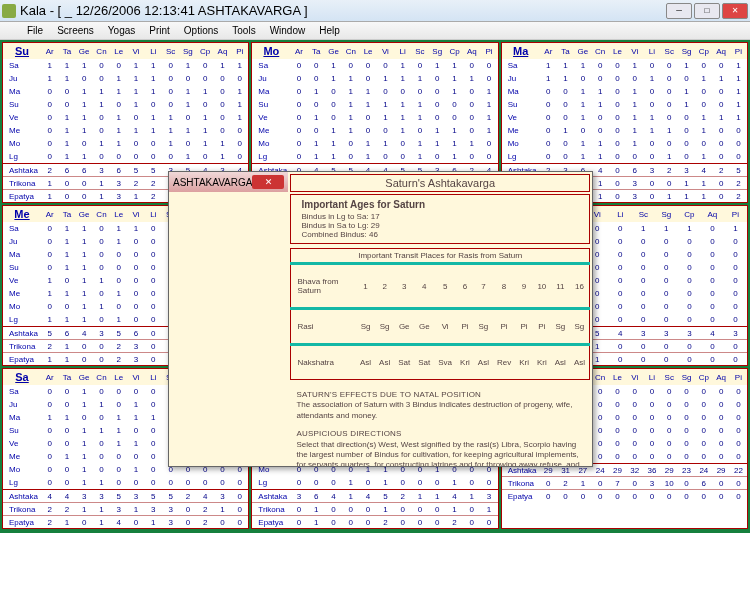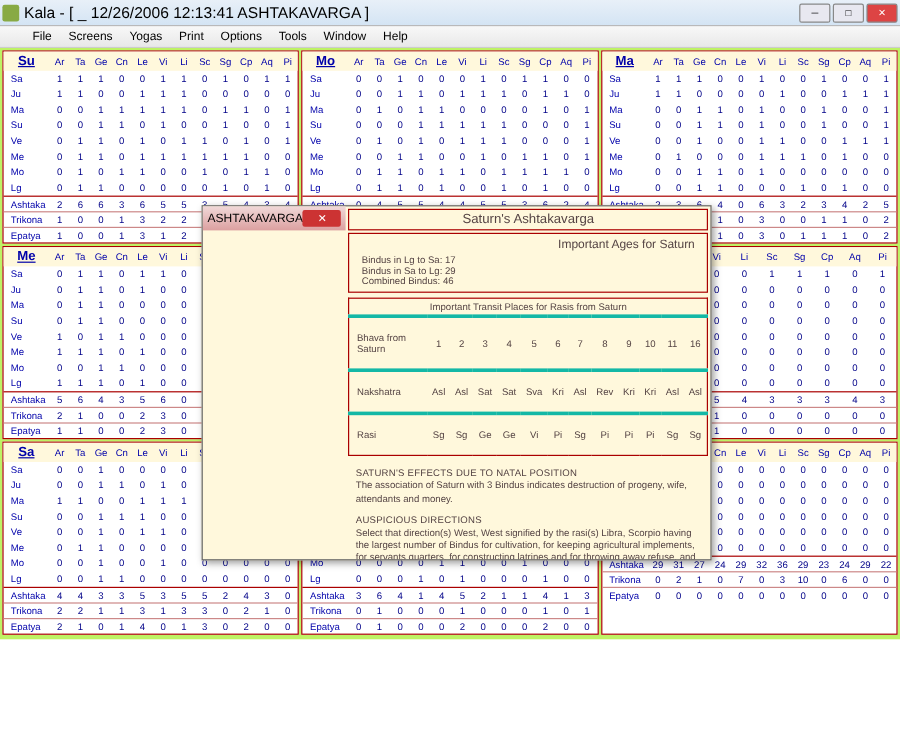--- a/index.html
+++ b/index.html
@@ -5,21 +5,21 @@
 *{margin:0;padding:0;box-sizing:border-box}
 body{font-family:"Segoe UI",Tahoma,sans-serif;font-size:9px;background:#fff;overflow:hidden}
 .titlebar{height:22px;background:linear-gradient(#e8f0f8,#d4e4f4);display:flex;align-items:center;padding:0 2px;border-bottom:1px solid #aaa}
 .titleicon{width:14px;height:14px;background:#8a4;border-radius:2px;margin-right:4px}
 .titletext{font-size:13px;flex:1}
 .winbtns{display:flex;gap:2px}
 .winbtn{width:26px;height:16px;border:1px solid #888;border-radius:2px;display:flex;align-items:center;justify-content:center;font-size:8px;background:#e8e8f0}
 .winbtn.cl{background:#d44;color:#fff}
 .menubar{height:18px;background:linear-gradient(#f8f8f8,#e8e8e8);display:flex;align-items:center;padding-left:20px;border-bottom:1px solid #ccc;font-size:10px}
 .menubar span{padding:0 7px;cursor:default}
-.content{position:relative;background:#bef264;padding:2px}
+.content{position:relative;background:#15803d;padding:2px}
 .row3{display:flex;gap:2px;margin-bottom:2px}
 .panel{flex:1;border:1px solid #a00;background:#fff}
 .phdr{background:#fff8dc;height:16px;display:flex;align-items:center}
 .phdr .plabel{width:38px;text-align:center;font-weight:bold;color:#00a;text-decoration:underline;font-size:11px}
 .phdr .cols{display:flex;flex:1}
 .phdr .cols span{flex:1;text-align:center;font-size:8px;color:#00a}
 .prow{height:13px;display:flex;align-items:center;font-size:8px}
 .prow .rlabel{width:38px;padding-left:6px;color:#00a}
 .prow .cells{display:flex;flex:1}
 .prow .cells span{flex:1;text-align:center;color:#008}
@@ -27,21 +27,21 @@
 .prow.sep2{border-top:1px solid #c88}
 .dialog{position:absolute;left:168px;top:131px;width:425px;height:296px;border:1px solid #666;background:#fff8dc;box-shadow:2px 2px 6px rgba(0,0,0,0.4);display:flex;flex-direction:row}
 .dlgtitle{height:20px;background:linear-gradient(#f0d8d8,#dca0a0);display:flex;align-items:center;padding:0 4px;font-size:10px}
 .dlgtitle .t{flex:1}
 .dlgx{width:32px;height:14px;background:#c33;color:#fff;text-align:center;border-radius:2px;font-size:9px;line-height:14px}
 .dlgbody{flex:1;padding:2px;font-size:8px;color:#544;overflow:hidden}
 .dlghdr{background:#fff8dc;text-align:center;font-weight:normal;font-size:11px;border:1px solid #a00;padding:2px;margin-bottom:2px}
 .dlginfo{display:flex;border:1px solid #a00;margin-bottom:4px}
 .dlginfo>div{flex:1;padding:4px 10px}
 .dlginfo .r{text-align:left}
-.dlginfo .r .h{font-weight:normal;font-size:10px;margin-bottom:2px;text-align:right}
+.dlginfo .r .h{font-weight:bold;font-size:10px;margin-bottom:2px;text-align:left}
 .thdr{background:#fff8dc;text-align:center;padding:2px;border-top:1px solid #a00;border-left:1px solid #a00;border-right:1px solid #a00}
 .dtable{width:100%;border:1px solid #a00;border-collapse:collapse;margin-bottom:6px}
 .dtable td{padding:12px 4px;border-top:3px solid #14b8a6;font-size:8px;text-align:center}
 .dtable td:first-child{text-align:left;padding-left:6px;width:80px}
 .para{padding:4px 6px;line-height:1.3}
 .para .h{font-size:8px;letter-spacing:0.2px}
 </style>
 </head>
 <body>
 
@@ -1747,49 +1747,49 @@
               <td>5</td>
               <td>6</td>
               <td>7</td>
               <td>8</td>
               <td>9</td>
               <td>10</td>
               <td>11</td>
               <td>16</td>
             </tr>
             <tr>
+              <td>Rasi</td>
+              <td>Sg</td>
+              <td>Sg</td>
+              <td>Ge</td>
+              <td>Ge</td>
+              <td>Vi</td>
+              <td>Pi</td>
+              <td>Sg</td>
+              <td>Pi</td>
+              <td>Pi</td>
+              <td>Pi</td>
+              <td>Sg</td>
+              <td>Sg</td>
+            </tr>
+            <tr>
               <td>Nakshatra</td>
               <td>Asl</td>
               <td>Asl</td>
               <td>Sat</td>
               <td>Sat</td>
               <td>Sva</td>
               <td>Kri</td>
               <td>Asl</td>
               <td>Rev</td>
               <td>Kri</td>
               <td>Kri</td>
               <td>Asl</td>
               <td>Asl</td>
             </tr>
-            <tr>
-              <td>Rasi</td>
-              <td>Sg</td>
-              <td>Sg</td>
-              <td>Ge</td>
-              <td>Ge</td>
-              <td>Vi</td>
-              <td>Pi</td>
-              <td>Sg</td>
-              <td>Pi</td>
-              <td>Pi</td>
-              <td>Pi</td>
-              <td>Sg</td>
-              <td>Sg</td>
-            </tr>
           </tbody>
         </table>
         <div class="para">
           <div class="h">SATURN'S EFFECTS DUE TO NATAL POSITION</div>
           <div>The association of Saturn with 3 Bindus indicates destruction of progeny, wife, attendants and money.</div>
         </div>
         <div class="para">
           <div class="h">AUSPICIOUS DIRECTIONS</div>
           <div>Select that direction(s) West, West signified by the rasi(s) Libra, Scorpio having the largest number of Bindus for cultivation, for keeping agricultural implements, for servants quarters, for constructing latrines and for throwing away refuse, and for storing fuel.</div>
         </div>

